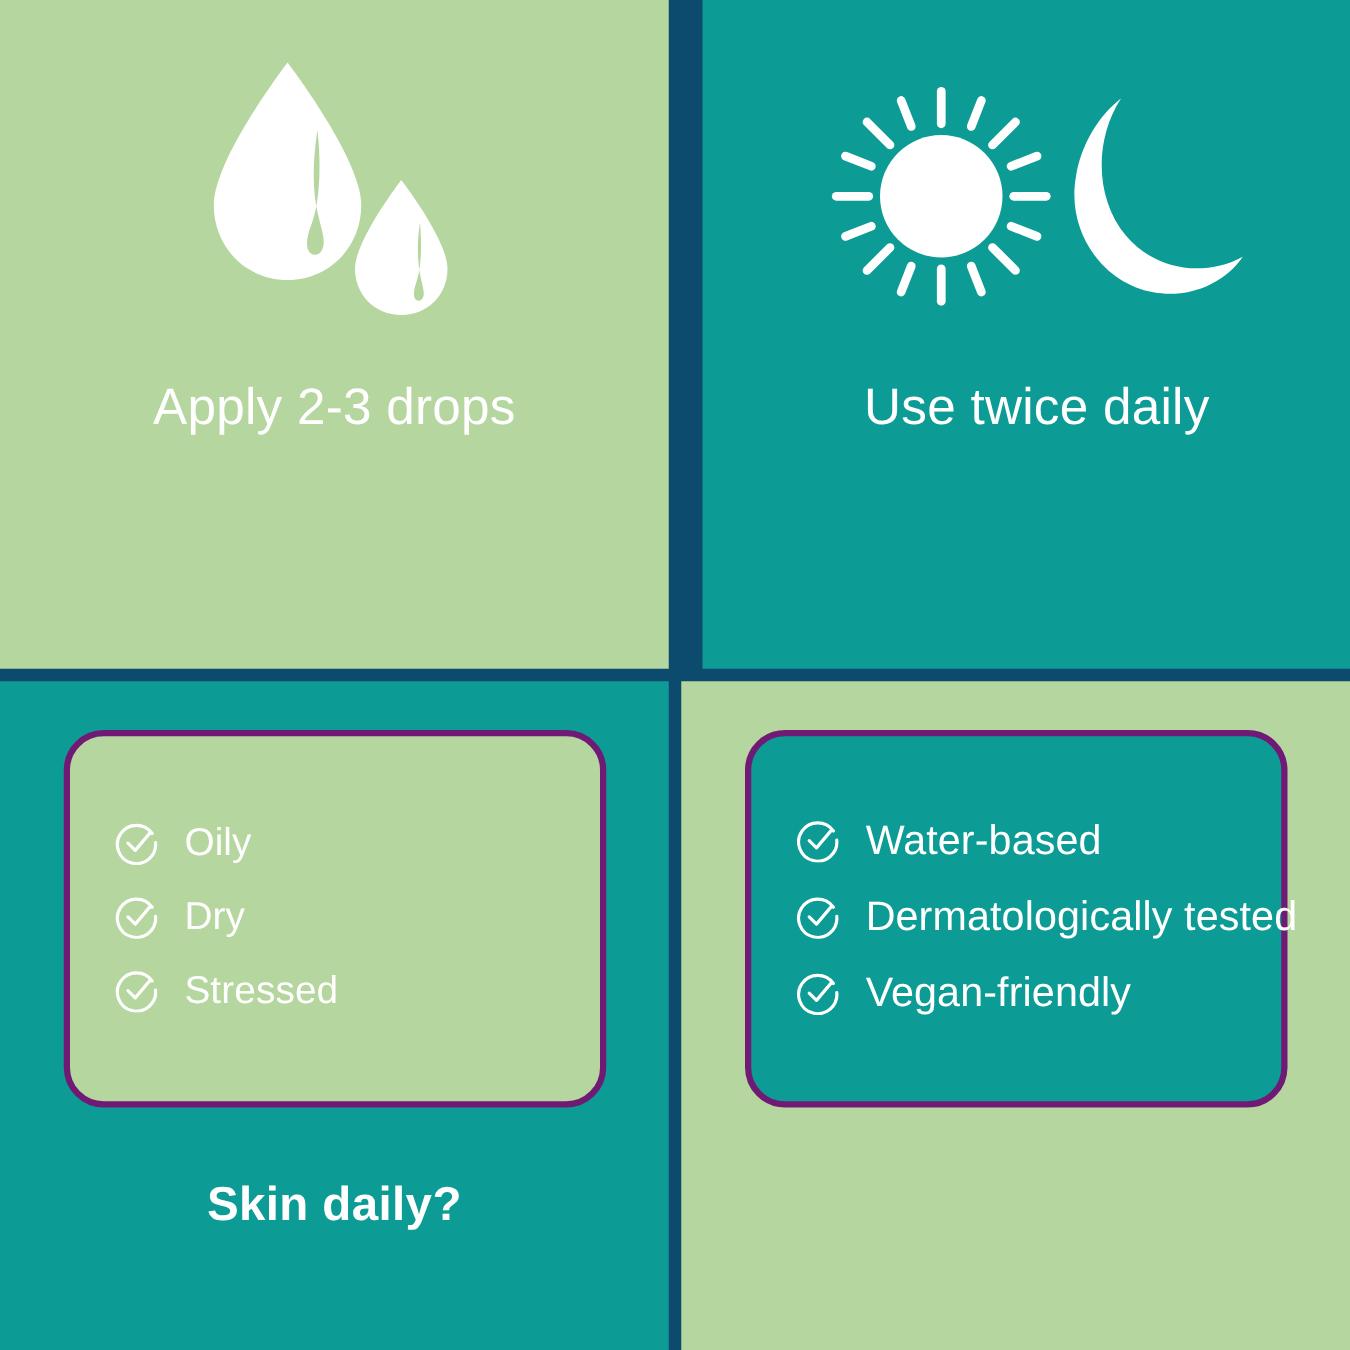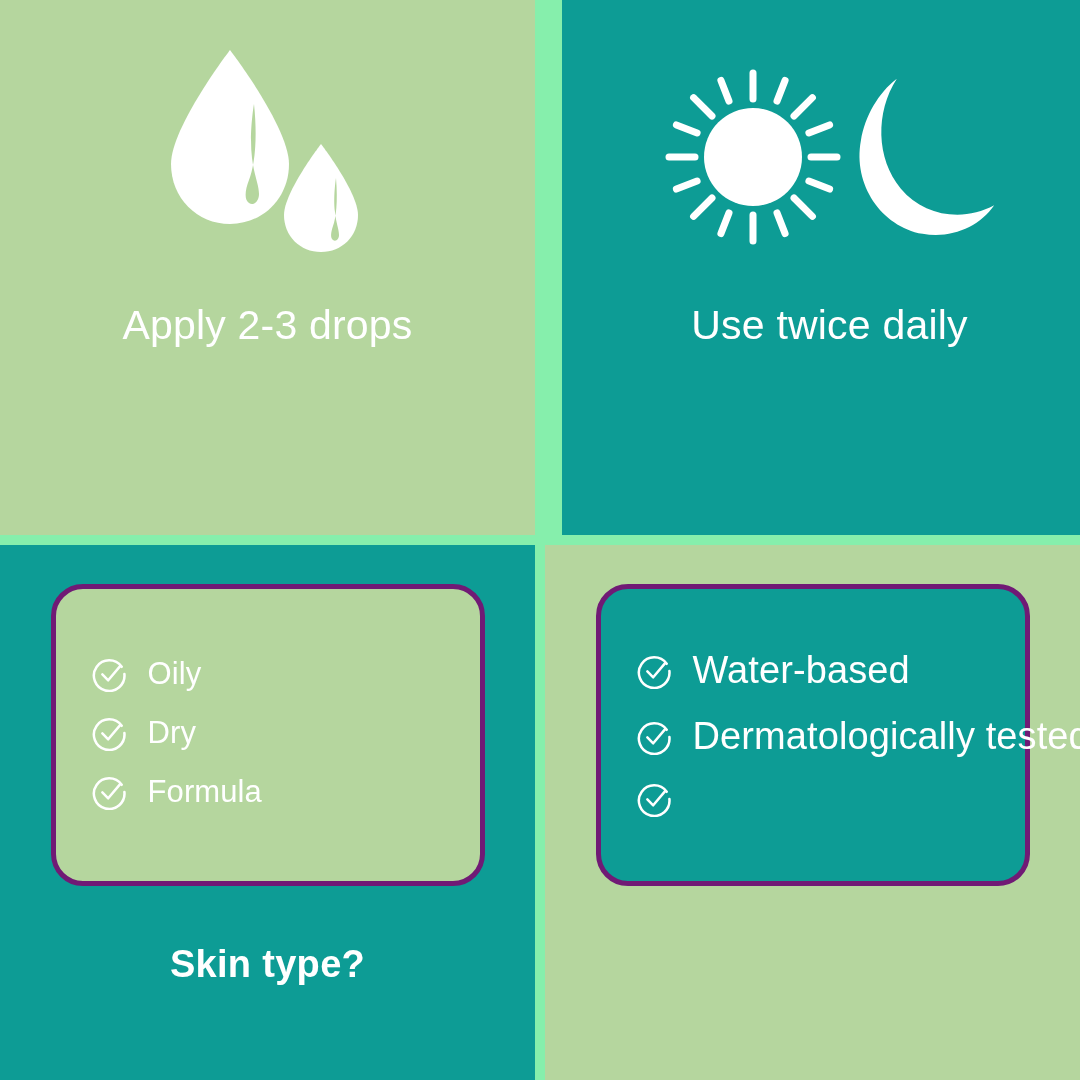--- a/index.html
+++ b/index.html
@@ -10,21 +10,21 @@
   }
   body {
     font-family: "Liberation Sans", sans-serif;
     -webkit-font-smoothing: antialiased;
   }
 
   .infographic {
     position: relative;
     width: 1080px;
     height: 1080px;
-    background: #86efac;
+    background: #0c4a6e;
     overflow: hidden;
   }
 
   
   .quad {
     position: absolute;
     width: 535px;
     height: 535px;
     box-sizing: border-box;
     display: flex;
@@ -98,21 +98,21 @@
     height: 36px;
     display: block;
   }
   .check-label {
     color: #ffffff;
     font-size: 31px;
     font-weight: 500;
     letter-spacing: 0.1px;
     white-space: nowrap;
   }
-  .card-br .check-label { font-size: 38px; }
+  .card-br .check-label { font-size: 33px; }
 
   
   .question {
     margin-top: 38px;
     color: #ffffff;
     font-size: 38px;
     font-weight: 600;
     letter-spacing: 0.3px;
     text-align: center;
     width: 100%;
@@ -198,27 +198,27 @@
             <path d="M11.5 20.5 L18 27 L31.5 11" fill="none" stroke="#ffffff" stroke-width="2.8" stroke-linecap="round" stroke-linejoin="round"></path>
           </svg>
           <span class="check-label">Dry</span>
         </div>
 
         <div class="check-row">
           <svg class="check-icon" viewBox="0 0 40 40" aria-hidden="true">
             <path d="M33 12 A17 17 0 1 0 36 20" fill="none" stroke="#ffffff" stroke-width="2.8" stroke-linecap="round"></path>
             <path d="M11.5 20.5 L18 27 L31.5 11" fill="none" stroke="#ffffff" stroke-width="2.8" stroke-linecap="round" stroke-linejoin="round"></path>
           </svg>
-          <span class="check-label">Formula</span>
+          <span class="check-label">Stressed</span>
         </div>
 
 
       </div>
     </div>
-    <div class="question">Skin type?</div>
+    <div class="question">Skin daily?</div>
   </div>
 
   <div class="quad quad-br bg-green">
     <div class="card-wrap">
       <div class="checklist-card card-teal card-br">
 
         <div class="check-row">
           <svg class="check-icon" viewBox="0 0 40 40" aria-hidden="true">
             <path d="M33 12 A17 17 0 1 0 36 20" fill="none" stroke="#ffffff" stroke-width="2.8" stroke-linecap="round"></path>
             <path d="M11.5 20.5 L18 27 L31.5 11" fill="none" stroke="#ffffff" stroke-width="2.8" stroke-linecap="round" stroke-linejoin="round"></path>
@@ -233,19 +233,20 @@
           </svg>
           <span class="check-label">Dermatologically tested</span>
         </div>
 
 
         <div class="check-row">
           <svg class="check-icon" viewBox="0 0 40 40" aria-hidden="true">
             <path d="M33 12 A17 17 0 1 0 36 20" fill="none" stroke="#ffffff" stroke-width="2.8" stroke-linecap="round"></path>
             <path d="M11.5 20.5 L18 27 L31.5 11" fill="none" stroke="#ffffff" stroke-width="2.8" stroke-linecap="round" stroke-linejoin="round"></path>
           </svg>
+          <span class="check-label">Vegan-friendly</span>
         </div>
 
       </div>
     </div>
   </div>
 
 </div>
 
 </body></html>

